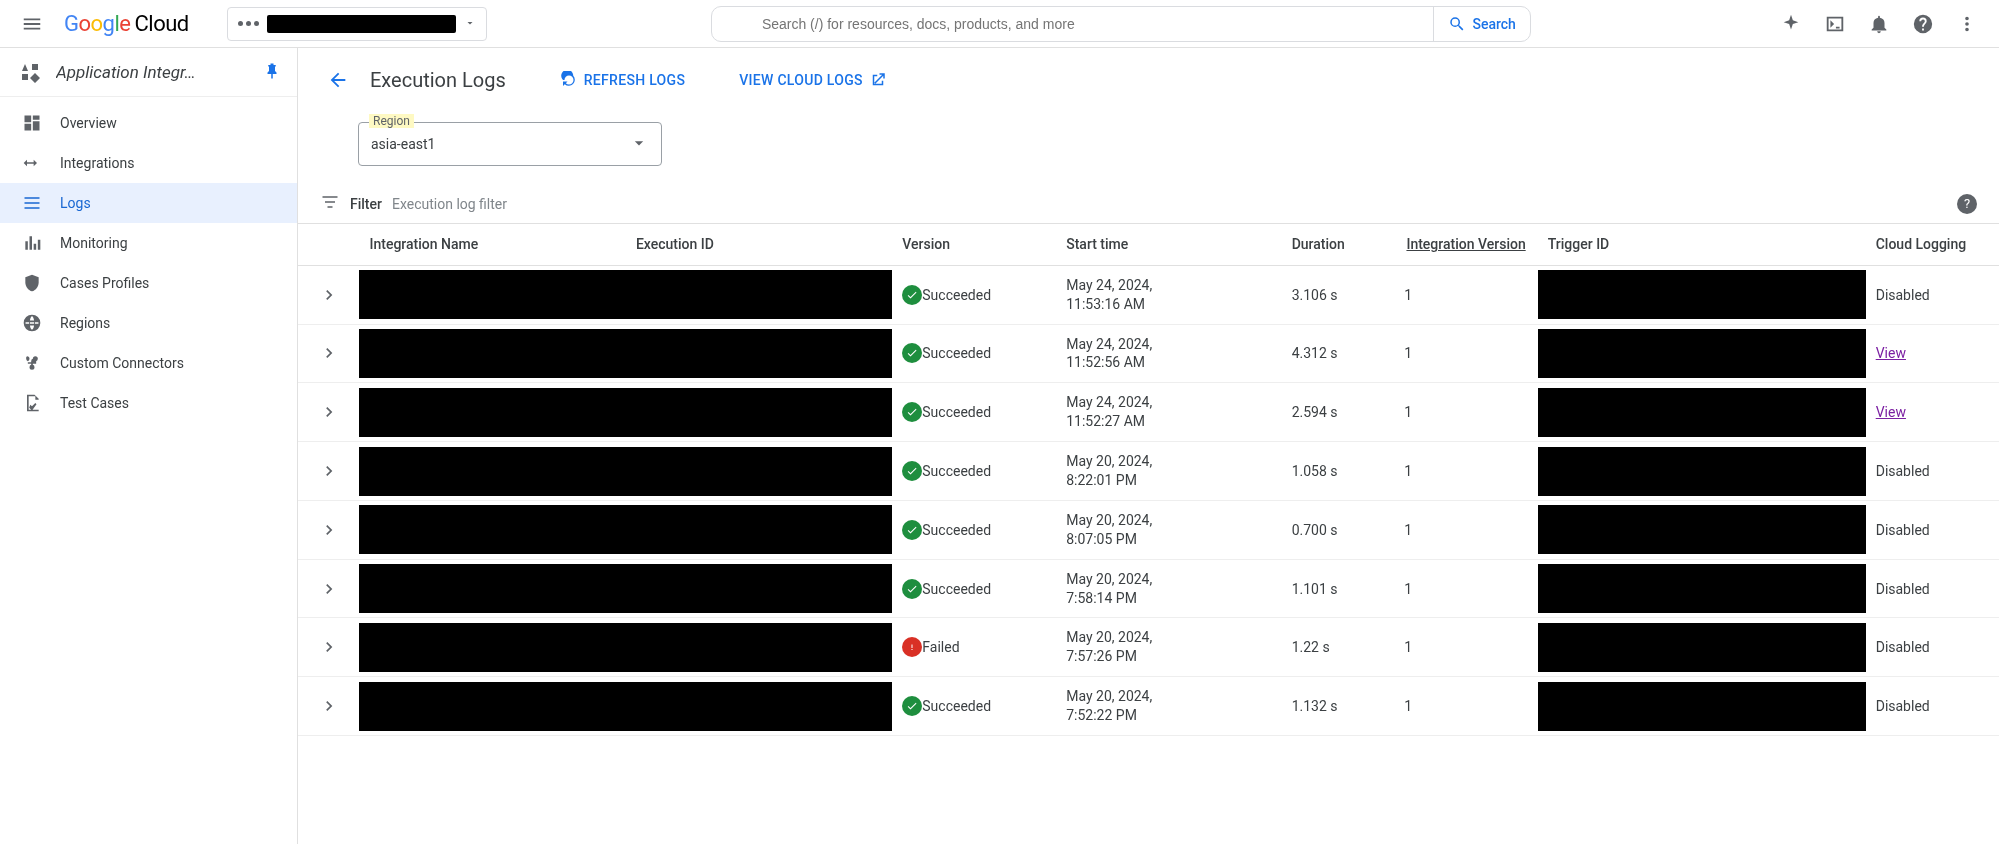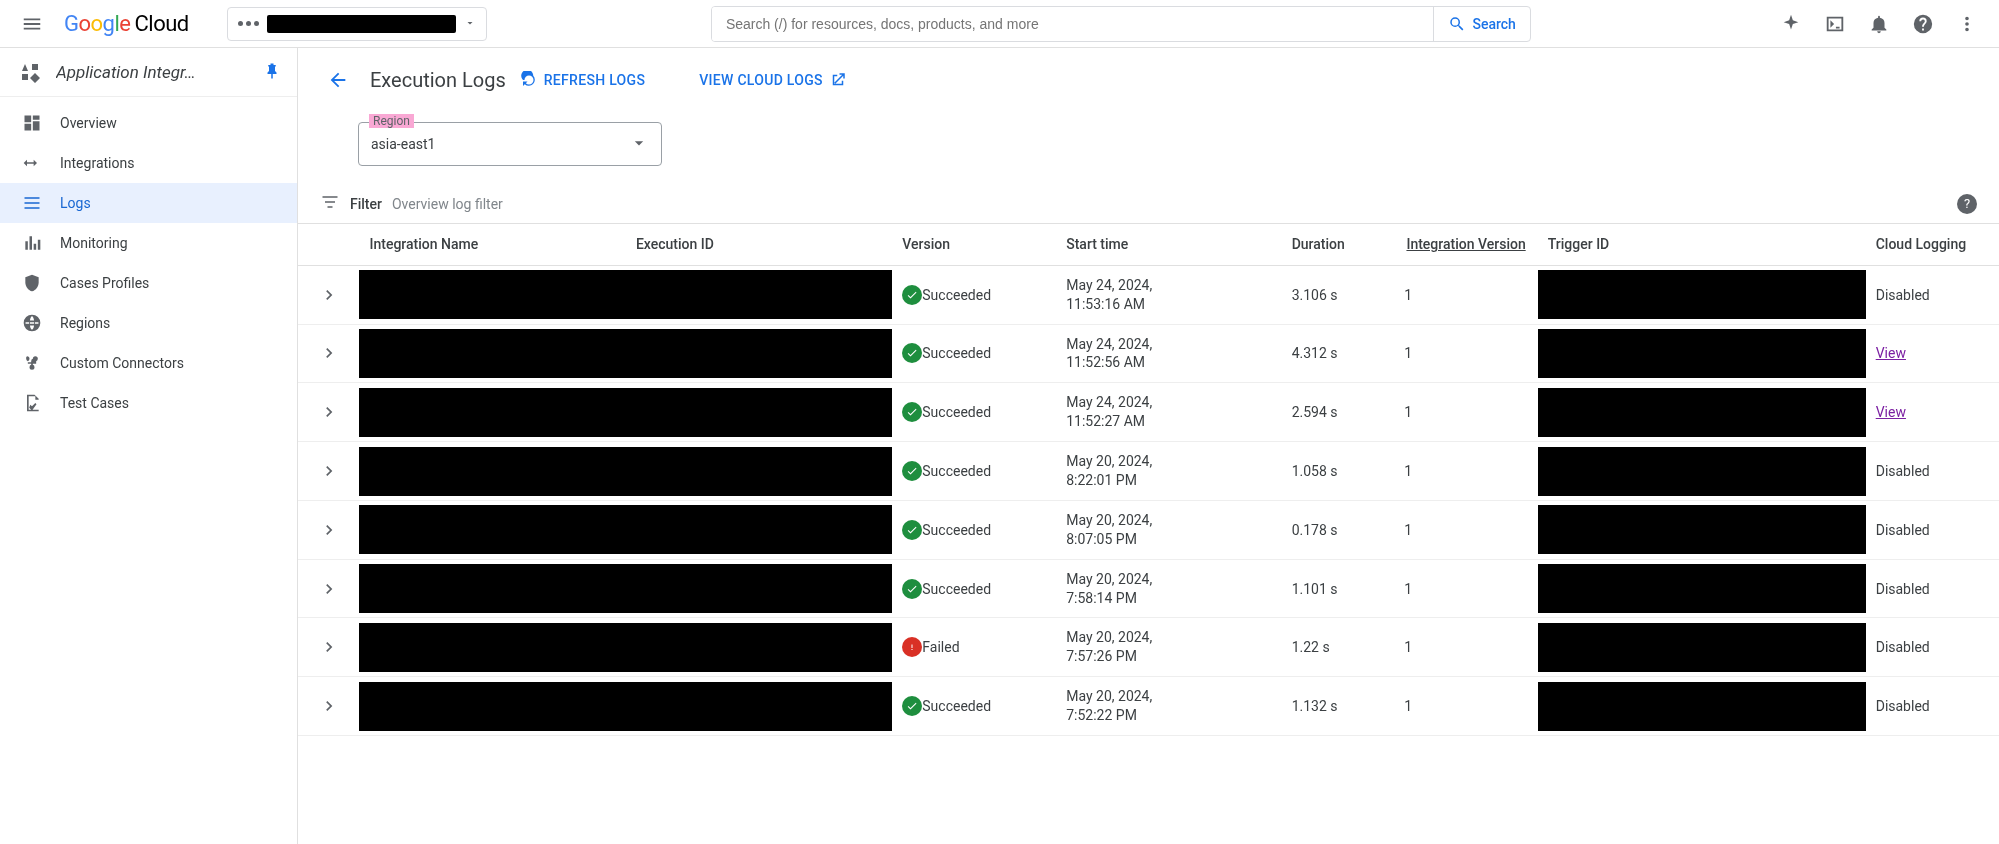--- a/index.html
+++ b/index.html
@@ -40,21 +40,21 @@
     }
     .project-selector .pdot { display:flex; gap:3px; margin-right:8px;}
     .project-selector .pdot span { width:5px;height:5px;background:#5f6368;border-radius:50%;}
     .project-selector .pname {
       flex:1; background:#000; height:18px; border-radius:2px;
     }
     .project-selector .pcaret { margin-left:8px; }
     .search-wrap { flex:1; display:flex; justify-content:center; }
     .search-box {
       display:flex; height:36px; width:820px; max-width:820px;
-      border:1px solid #dadce0; border-radius:4px; overflow:hidden;
+      border:1px solid #dadce0; border-radius:10px; overflow:hidden;padding-left:36px;
     }
     .search-input {
       flex:1; border:none; outline:none; padding:0 14px; font-size:14px;
       color:#5f6368;
     }
     .search-btn {
       border-left:1px solid #dadce0; display:flex; align-items:center;
       gap:6px; padding:0 14px; color:#1a73e8; font-weight:500; cursor:pointer;
     }
     .search-btn svg { width:18px;height:18px;fill:#1a73e8;}
@@ -96,35 +96,35 @@
     
     .main { flex:1; overflow:auto; }
     .page-header {
       display:flex; align-items:center; gap:14px; padding:14px 22px 10px 22px;
     }
     .back-btn {
       width:36px;height:36px;display:flex;align-items:center;justify-content:center;
       cursor:pointer;border-radius:50%;
     }
     .back-btn svg{width:22px;height:22px;fill:#1a73e8;}
-    .page-title { font-size:20px; color:#3c4043; }
+    .page-title { font-size:20px; color:#3c4043; margin-right:40px;}
     .header-action {
       display:flex;align-items:center;gap:6px;color:#1a73e8;font-weight:500;
       font-size:14px;cursor:pointer;margin-right:40px;letter-spacing:0.3px;
     }
     .header-action svg{width:18px;height:18px;fill:#1a73e8;}
 
     .region-row { padding:14px 22px 18px 60px; }
     .region-select {
       position:relative; border:1px solid #9aa0a6; border-radius:4px;
       width:304px; height:44px; display:flex; align-items:center;
       padding:0 12px; cursor:pointer;
     }
     .region-select .label {
-      position:absolute; top:-9px; left:10px; background:#f9a8d4; padding:0 4px;
+      position:absolute; top:-9px; left:10px; background:#fef9c3; padding:0 4px;
       font-size:12px; color:#5f6368;
     }
     .region-select .val { flex:1; font-size:14px; color:#3c4043;}
     .region-select .caret svg{width:20px;height:20px;fill:#5f6368;}
 
     .filter-row {
       display:flex; align-items:center; padding:8px 22px; gap:10px;
       border-bottom:1px solid #e0e0e0; position:relative;
     }
     .filter-row .ficon svg{width:20px;height:20px;fill:#5f6368;}
@@ -341,21 +341,21 @@
               <path d="M7 10l5 5 5-5z"></path>
             </svg></span>
       </div>
     </div>
 
     <div class="filter-row">
       <span class="ficon"><svg viewBox="0 0 24 24">
             <path d="M3 5h18v2H3zm3 6h12v2H6zm3 6h6v2H9z"></path>
           </svg></span>
       <span class="flabel">Filter</span>
-      <span class="fplaceholder">Overview log filter</span>
+      <span class="fplaceholder">Execution log filter</span>
       <div class="fhelp">?</div>
     </div>
 
     <table>
       <colgroup>
         <col class="col-expand">
           <col class="col-intname">
           <col class="col-execid">
         <col class="col-status">
           <col class="col-start">
@@ -526,21 +526,21 @@
                   <svg viewBox="0 0 24 24">
                     <path d="M9 16.17L4.83 12 3.41 13.41 9 19l12-12-1.41-1.41z"></path>
                   </svg>
                 </span>
                 <span>Succeeded</span>
               </div>
             </td>
             <td>
               <div class="start-time">May 20, 2024,<br>8:07:05 PM</div>
             </td>
-            <td><span>0.178 s</span></td>
+            <td><span>0.700 s</span></td>
             <td><span>1</span></td>
             <td class="redacted-cells">
               <div class="redacted"></div>
             </td>
             <td><span>Disabled</span></td>
           </tr>
           <tr>
             <td style="text-align:center;"><span class="expand-btn">
                 <svg viewBox="0 0 24 24">
                   <path d="M8.59 16.59L13.17 12 8.59 7.41 10 6l6 6-6 6z"></path>

